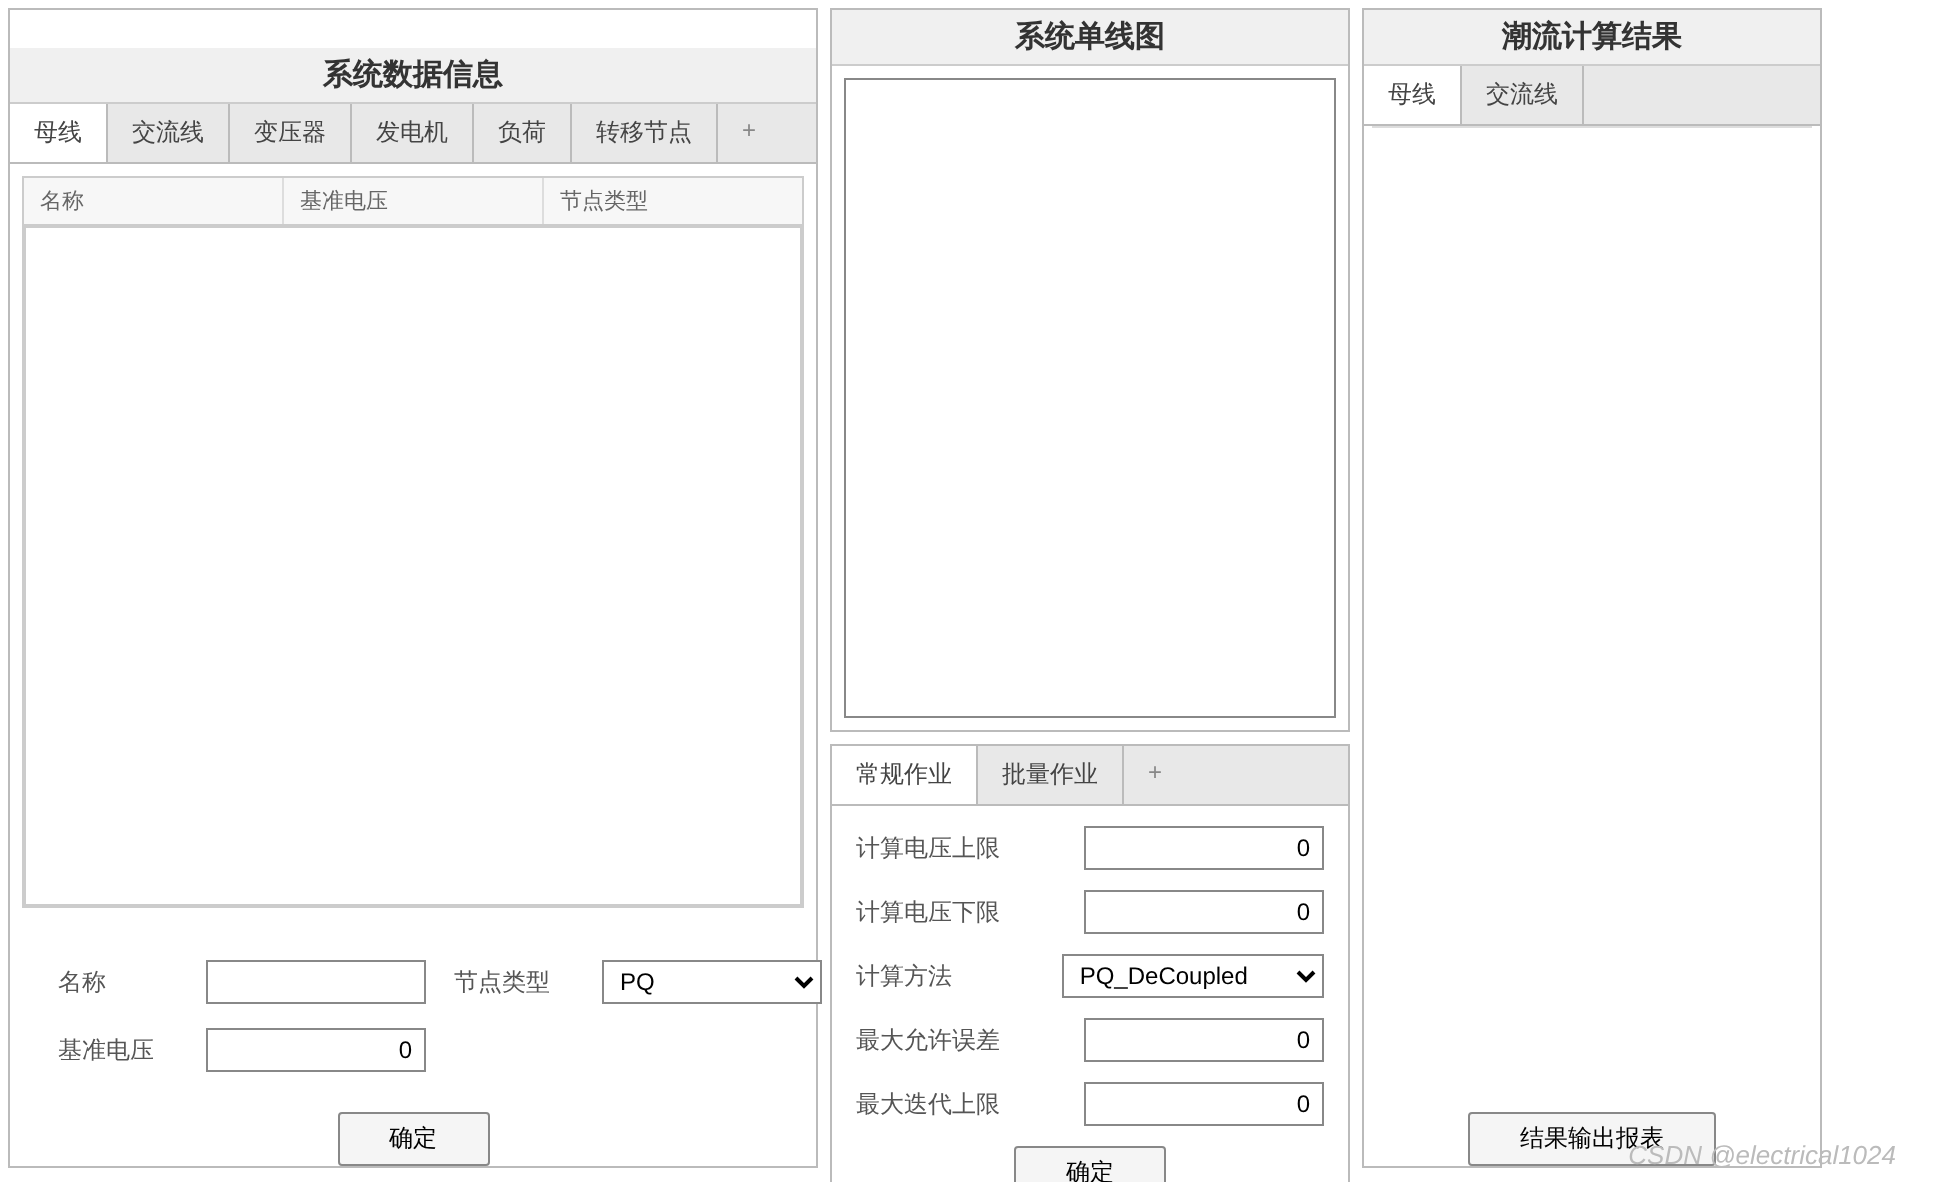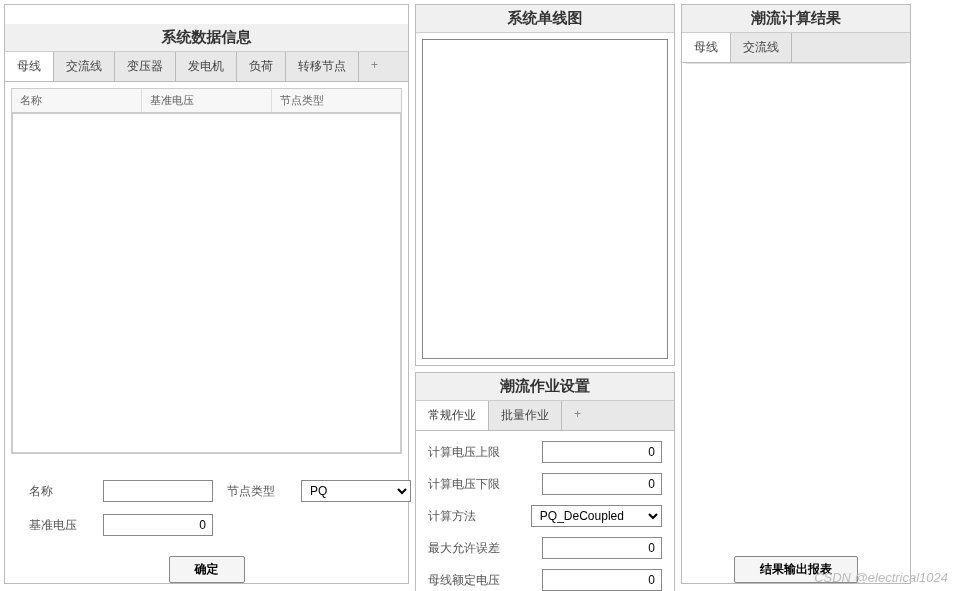--- a/index.html
+++ b/index.html
@@ -108,21 +108,20 @@
       font-size: 12px;
       background: #fff;
     }
     .btn {
       padding: 4px 25px;
       border: 1px solid #888;
       background: #f5f5f5;
       cursor: pointer;
       font-size: 12px;
       border-radius: 2px;
-      font-weight: bold;
     }
     .btn-row { text-align: center; margin-top: 10px; }
 
     .diagram-box {
       border: 1px solid #888;
       margin: 6px;
       flex: 1;
       background: #fff;
     }
     .panel-diagram { height: 362px; }
@@ -193,21 +192,20 @@
     </div>
   </div>
 
   <div class="col-mid">
     <div class="panel panel-diagram">
       <div class="panel-title">系统单线图</div>
       <div class="diagram-box"></div>
     </div>
 
     <div class="panel panel-settings">
-      <div class="panel-title">潮流作业设置</div>
       <div class="tabs">
         <div class="tab active">常规作业</div>
         <div class="tab">批量作业</div>
         <div class="tab-add">+</div>
       </div>
       <div class="settings-form">
         <div class="form-row">
           <div class="form-label">计算电压上限</div>
           <input class="form-input" value="0" style="">
         </div>
@@ -219,21 +217,21 @@
           <div class="form-label">计算方法</div>
           <select class="form-select">
             <option>PQ_DeCoupled</option>
           </select>
         </div>
         <div class="form-row">
           <div class="form-label">最大允许误差</div>
           <input class="form-input" value="0" style="">
         </div>
         <div class="form-row">
-          <div class="form-label">母线额定电压</div>
+          <div class="form-label">最大迭代上限</div>
           <input class="form-input" value="0" style="">
         </div>
         <div class="btn-row">
           <button class="btn">确定</button>
         </div>
       </div>
     </div>
   </div>
 
   <div class="panel col-right">

